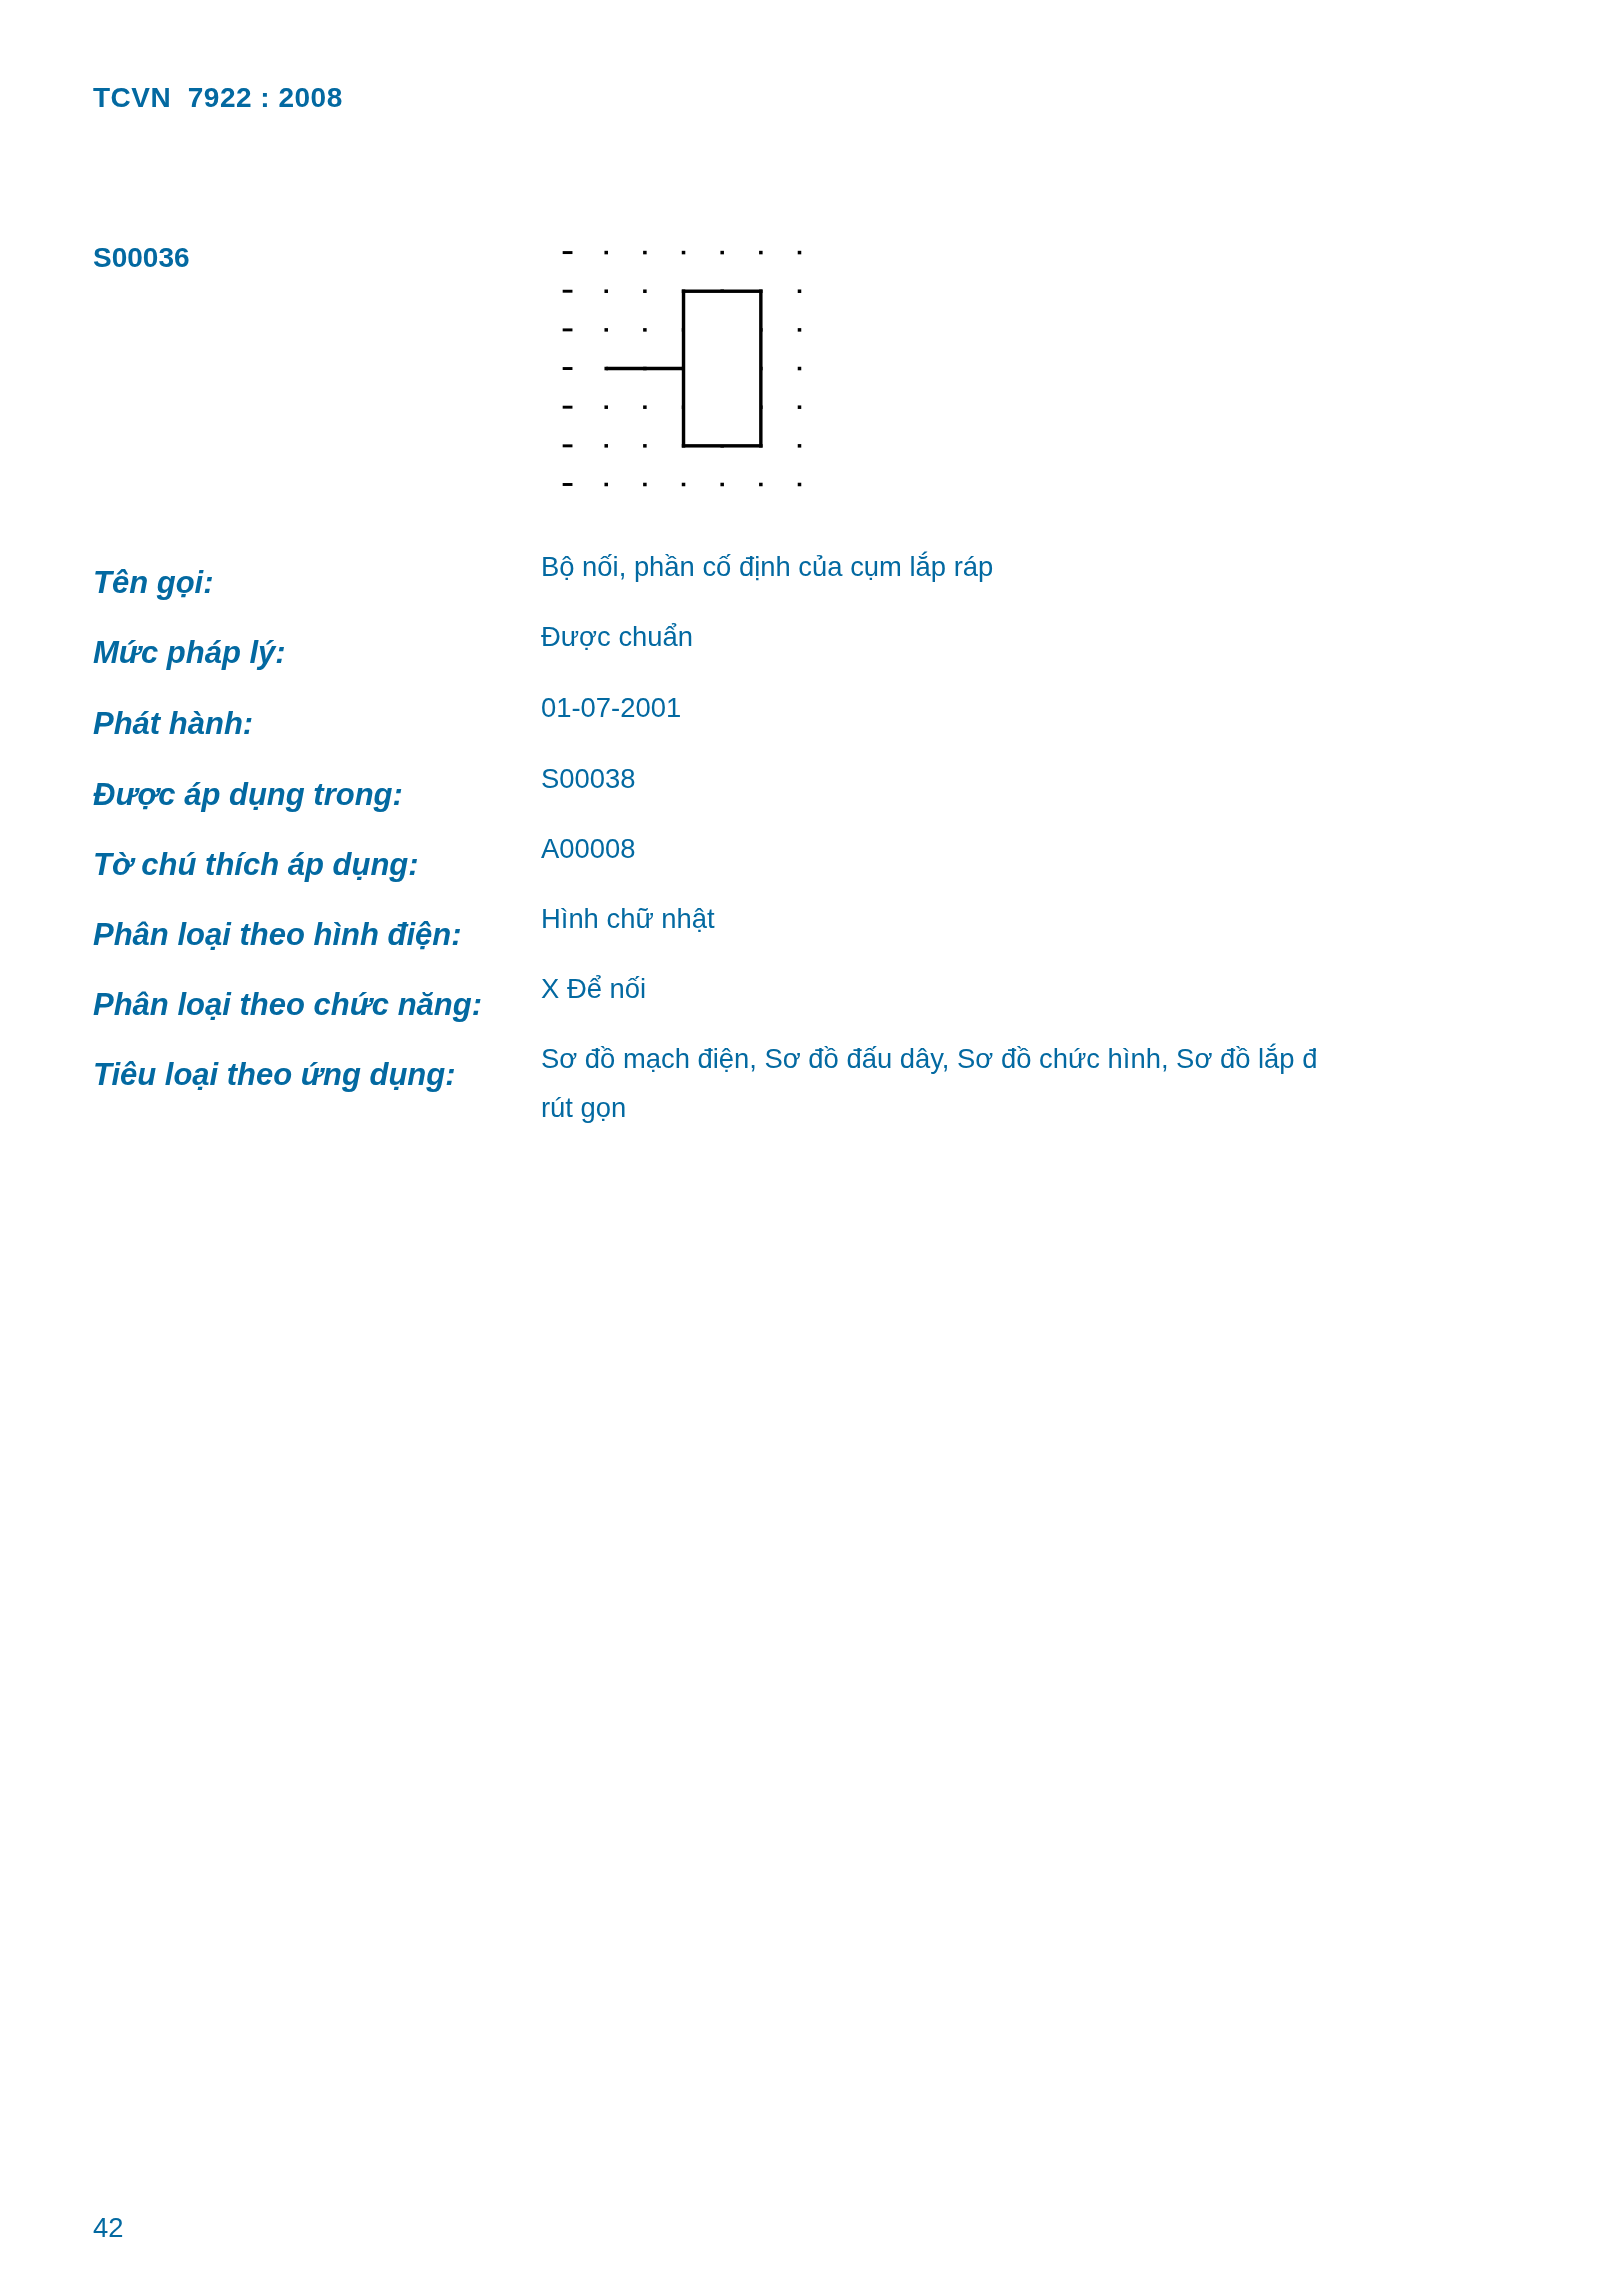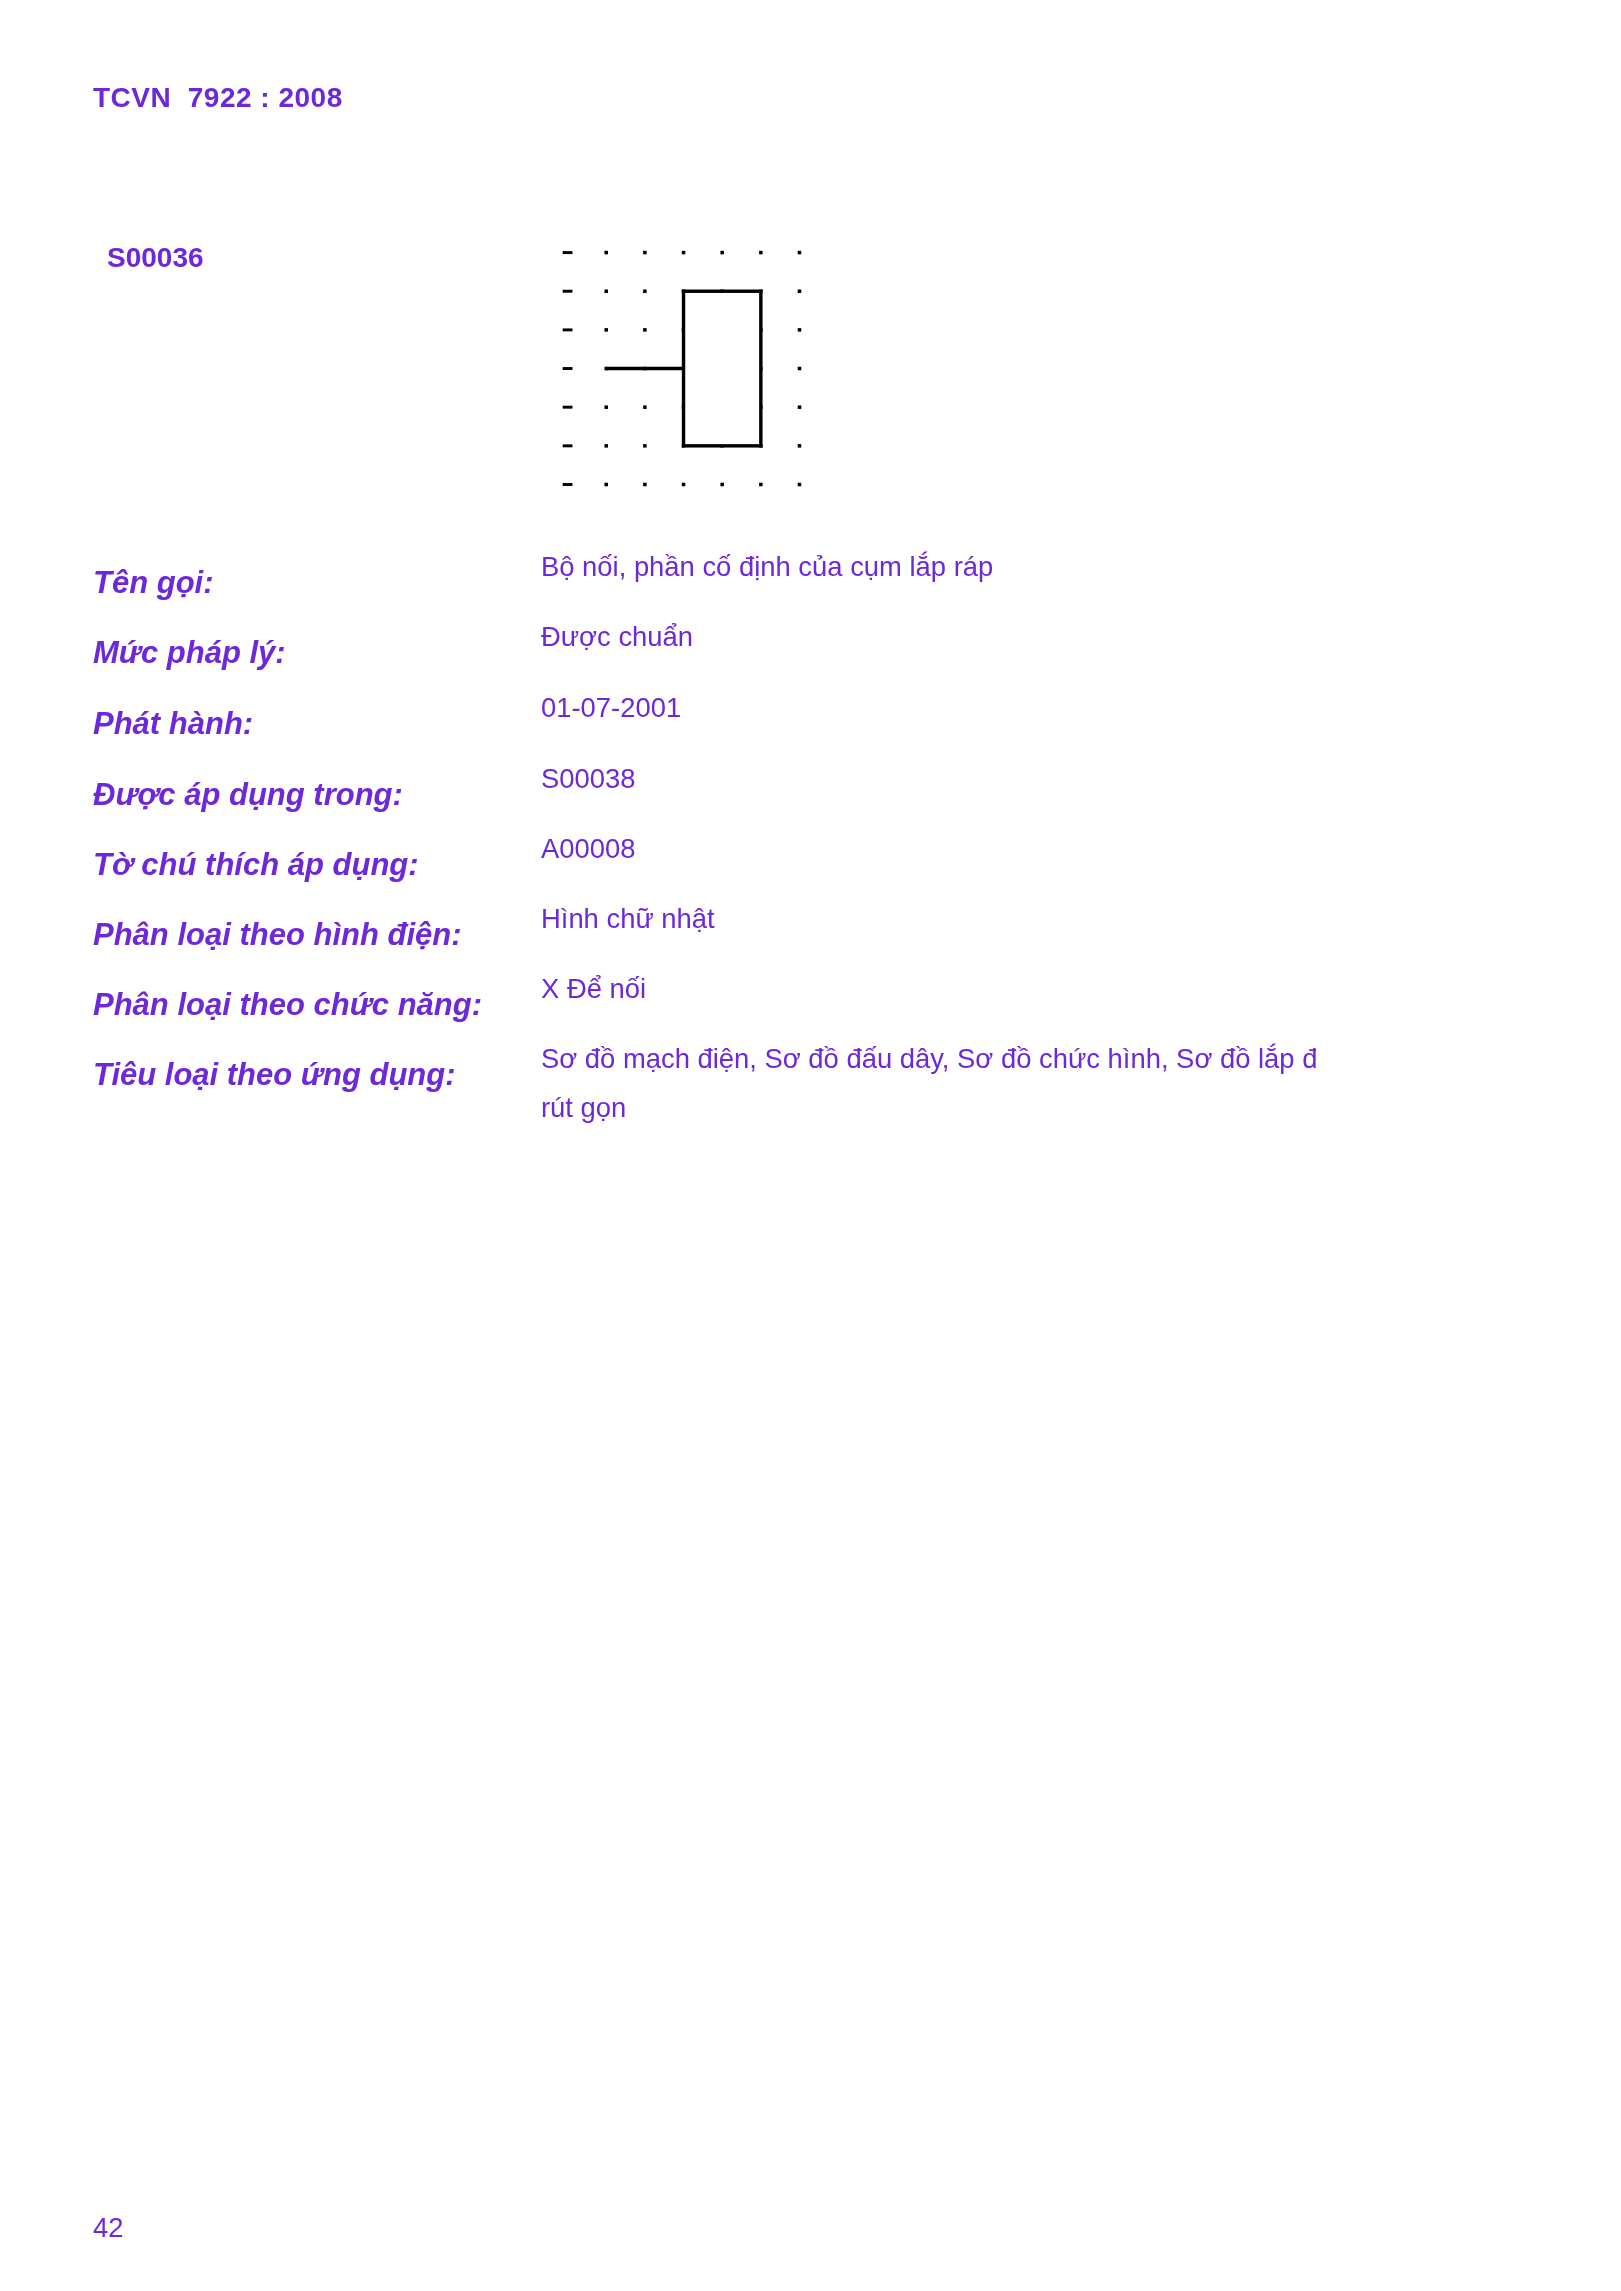--- a/index.html
+++ b/index.html
@@ -5,36 +5,36 @@
   html, body {
     margin: 0;
     padding: 0;
     background: #ffffff;
   }
   .page {
     position: relative;
     width: 1316px;
     height: 2292px;
     background: #ffffff;
-    color: #6d28d9;
+    color: #0369a1;
     font-family: "Liberation Sans", "DejaVu Sans", sans-serif;
     overflow: hidden;
   }
   .doc-header {
     position: absolute;
     left: 93px;
     top: 82px;
     font-size: 28px;
     font-weight: bold;
     white-space: pre;
     letter-spacing: 0.5px;
   }
   .symbol-id {
     position: absolute;
-    left: 107px;
+    left: 93px;
     top: 242px;
     font-size: 28px;
     font-weight: bold;
   }
   .symbol-diagram {
     position: absolute;
     left: 548px;
     top: 233px;
     width: 274px;
     height: 274px;

